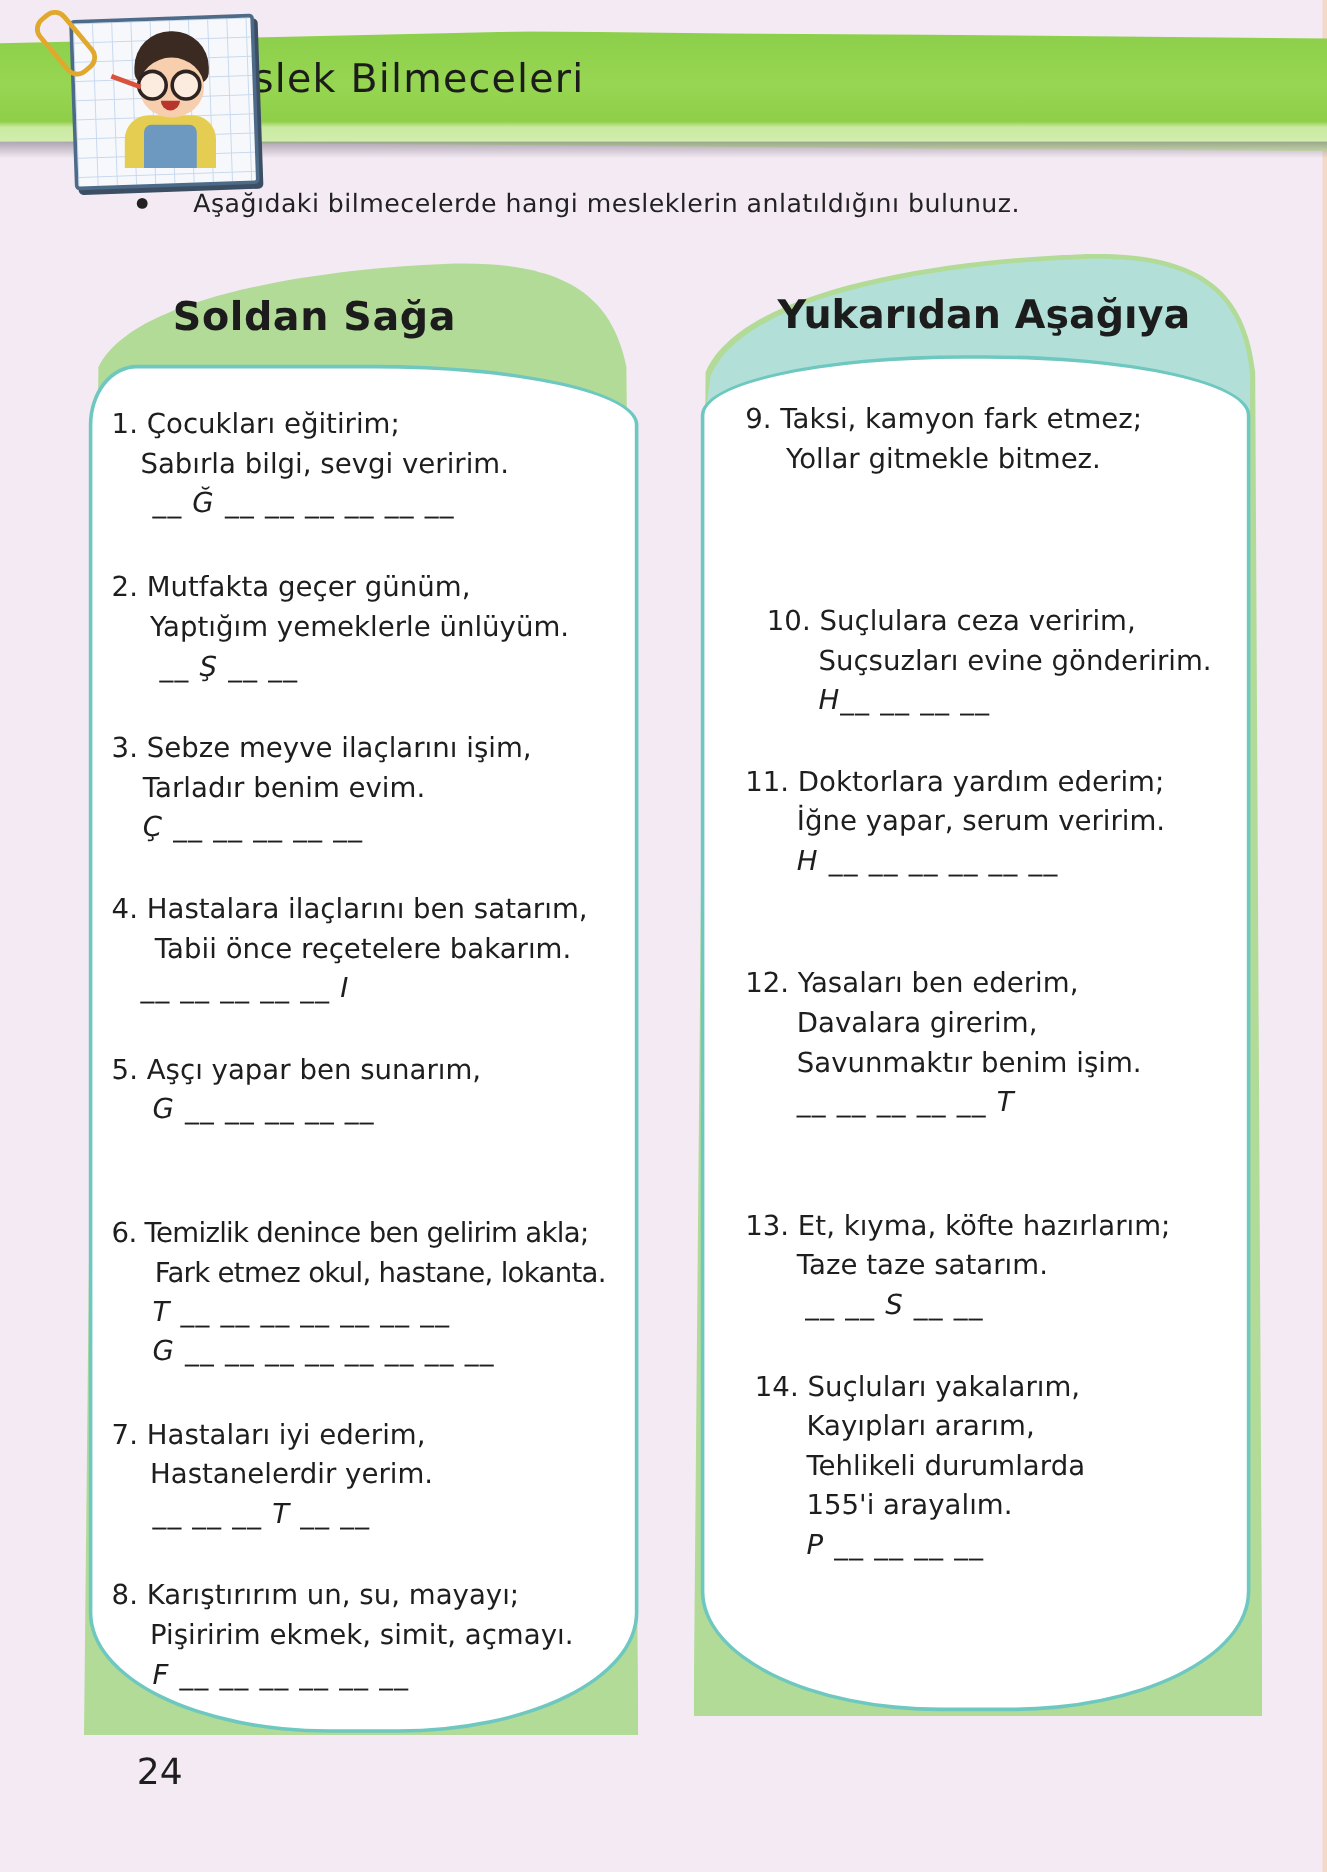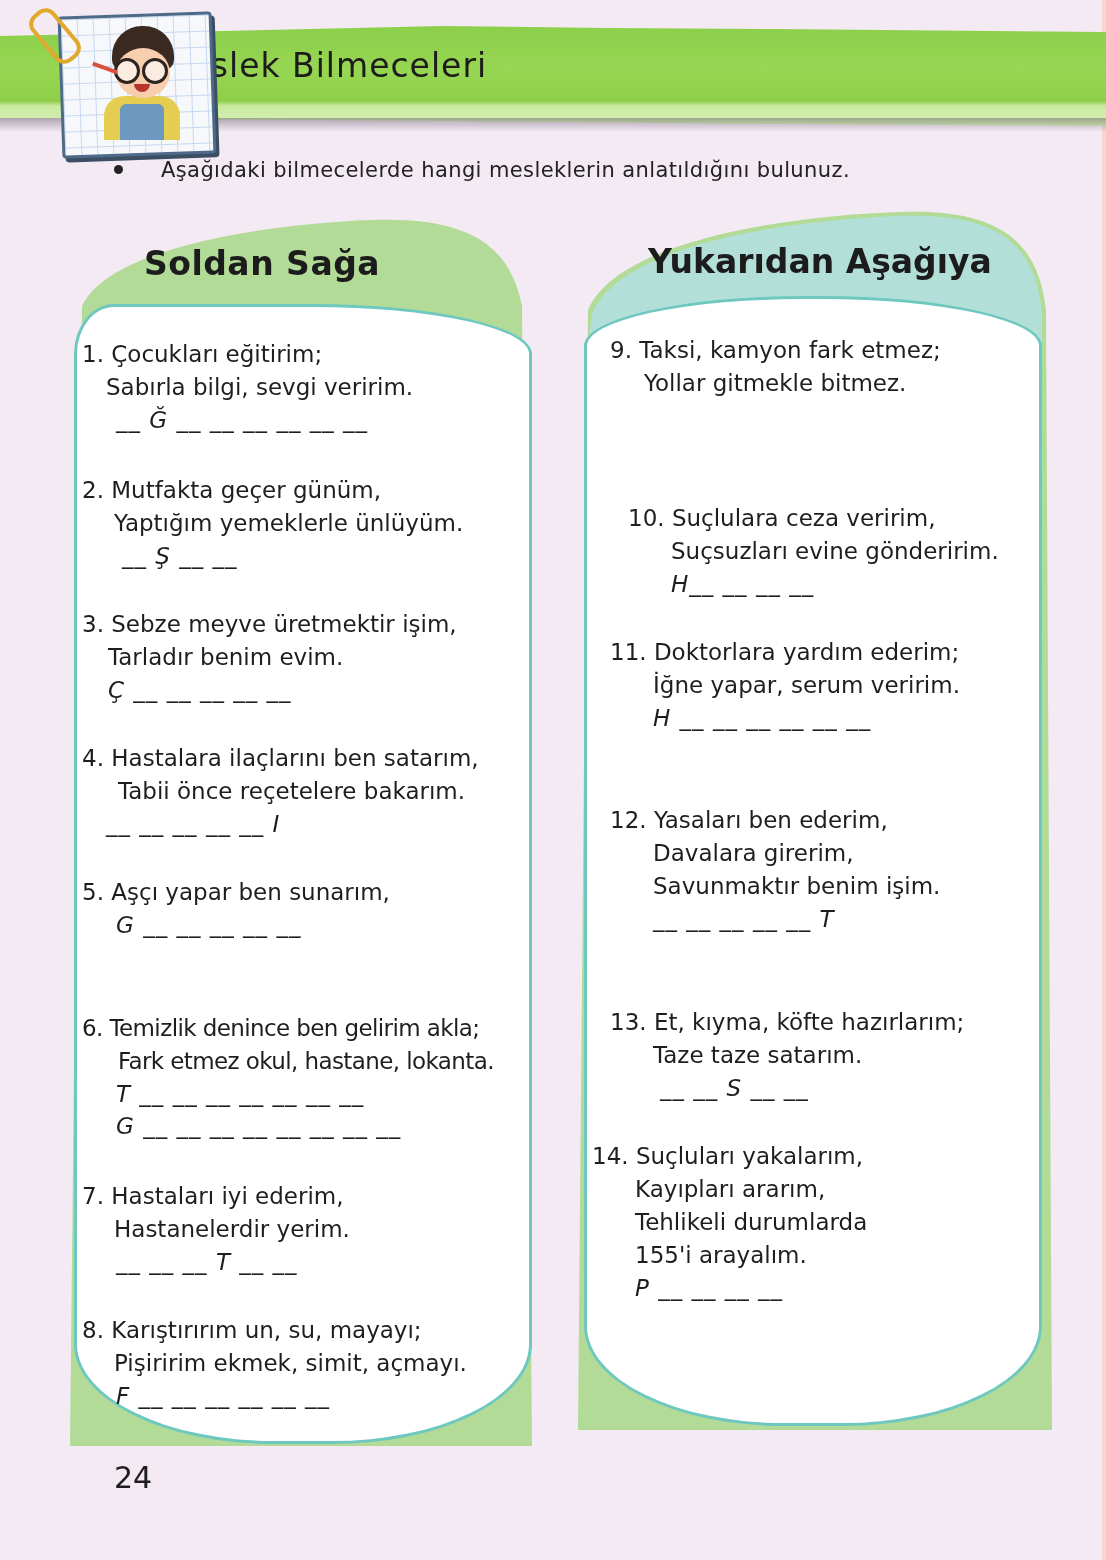--- a/index.html
+++ b/index.html
@@ -90,21 +90,21 @@
     left:584px; top:296px; width:458px; height:1130px;
     border-radius:220px 220px 200px 200px / 50px 50px 100px 100px;
   }
   .panel-title {
     position:absolute; font-family:"DejaVu Sans", sans-serif; font-weight:bold; font-size:33px; color:#1c1c1c;
   }
   .pt-left { left:144px; top:244px; letter-spacing:.5px; }
   .pt-right { left:648px; top:242px; }
 
   
-  .riddle { position:absolute; font-size:23px; line-height:33px; color:#1e1e1e; }
+  .riddle { position:absolute; font-size:23px; line-height:33px; color:#1e1e1e;margin-left:11px; }
   .riddle .line { white-space:nowrap; }
   .riddle .indent { padding-left:32px; }
   .riddle .answer { white-space:nowrap; letter-spacing:1px; padding-left:34px;font-style:italic; }
   .right-col .riddle .indent { padding-left:43px; }
   .right-col .riddle .answer { padding-left:43px; }
 
   .page-number { position:absolute; left:114px; top:1460px; font-size:30px; color:#1e1e1e; }
 </style>
 </head>
 <body>
@@ -148,21 +148,21 @@
     <div class="answer">__ Ğ __ __ __ __ __ __</div>
   </div>
 
   <div class="riddle" style="left:82px;top:474px;">
     <div class="line"><span>2.</span> <span>Mutfakta geçer günüm,</span></div>
     <div class="line indent">Yaptığım yemeklerle ünlüyüm.</div>
     <div class="answer" style="padding-left:40px">__ Ş __ __</div>
   </div>
 
   <div class="riddle" style="left:82px;top:608px;">
-    <div class="line"><span>3.</span> <span>Sebze meyve üretmektir işim,</span></div>
+    <div class="line"><span>3.</span> <span>Sebze meyve ilaçlarını işim,</span></div>
     <div class="line indent" style="padding-left:26px">Tarladır benim evim.</div>
     <div class="answer" style="padding-left:26px">Ç __ __ __ __ __</div>
   </div>
 
   <div class="riddle" style="left:82px;top:742px;">
     <div class="line"><span>4.</span> <span>Hastalara ilaçlarını ben satarım,</span></div>
     <div class="line indent" style="padding-left:36px">Tabii önce reçetelere bakarım.</div>
     <div class="answer" style="padding-left:24px">__ __ __ __ __ I</div>
   </div>
 
@@ -215,21 +215,21 @@
     <div class="line indent">Savunmaktır benim işim.</div>
     <div class="answer">__ __ __ __ __ T</div>
   </div>
 
   <div class="riddle" style="left:610px;top:1006px;">
     <div class="line"><span>13.</span> <span>Et, kıyma, köfte hazırlarım;</span></div>
     <div class="line indent">Taze taze satarım.</div>
     <div class="answer" style="padding-left:50px">__ __ S __ __</div>
   </div>
 
-  <div class="riddle" style="left:592px;top:1140px;">
+  <div class="riddle" style="left:618px;top:1140px;">
     <div class="line"><span>14.</span> <span>Suçluları yakalarım,</span></div>
     <div class="line indent">Kayıpları ararım,</div>
     <div class="line indent">Tehlikeli durumlarda</div>
     <div class="line indent">155'i arayalım.</div>
     <div class="answer">P __ __ __ __</div>
   </div>
 </div>
 
 <div class="page-number">24</div>
 

